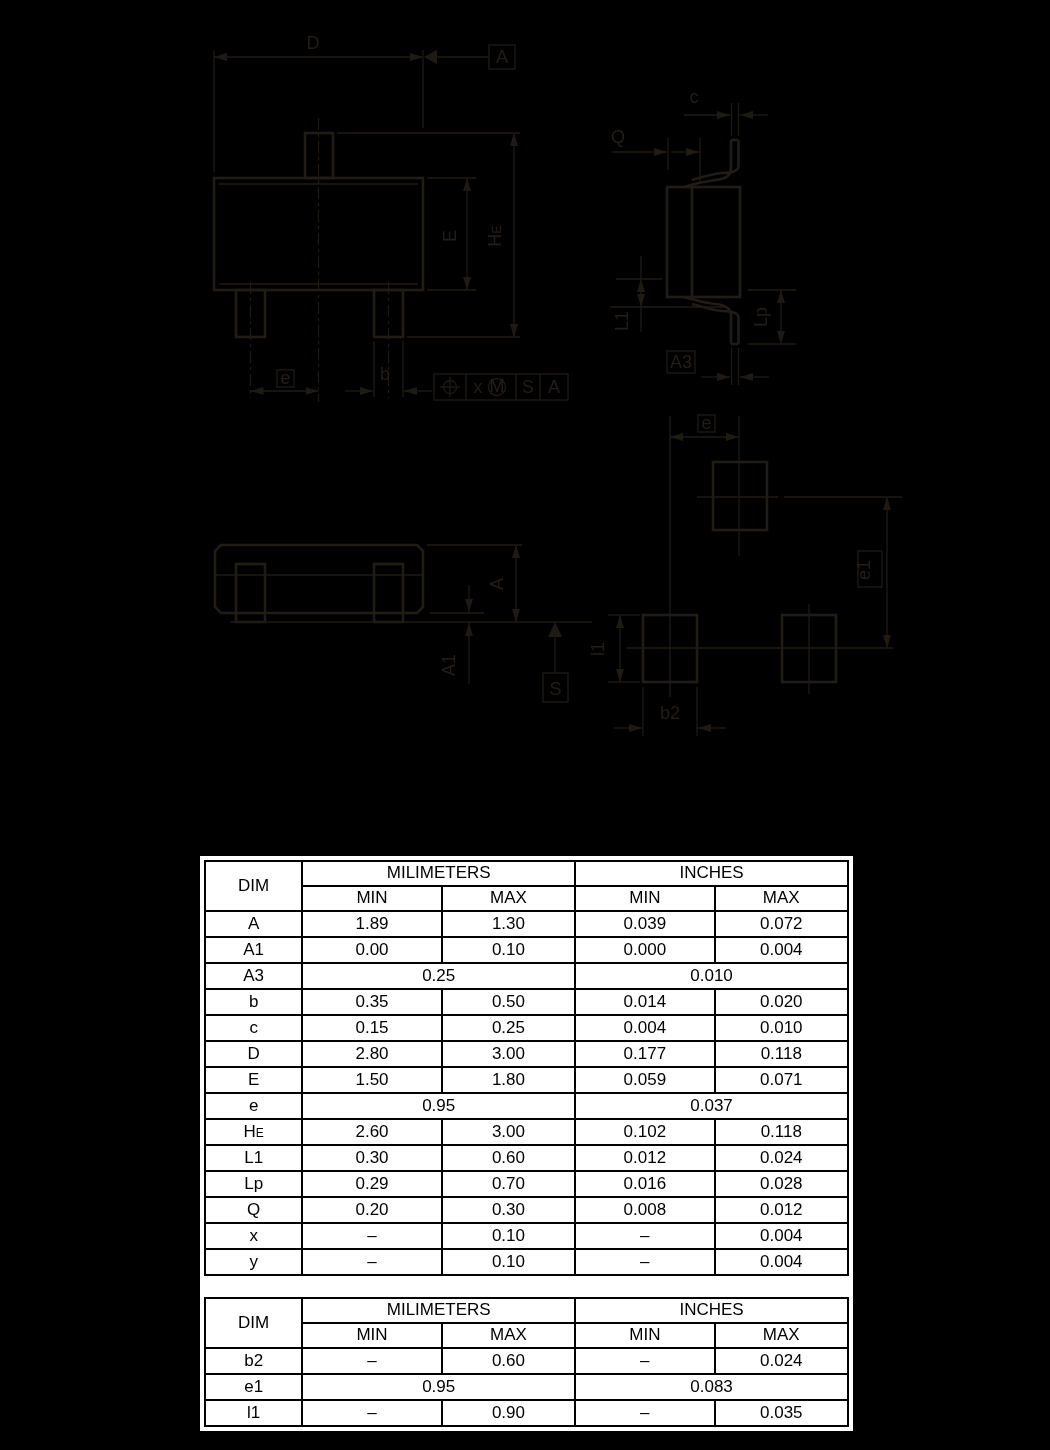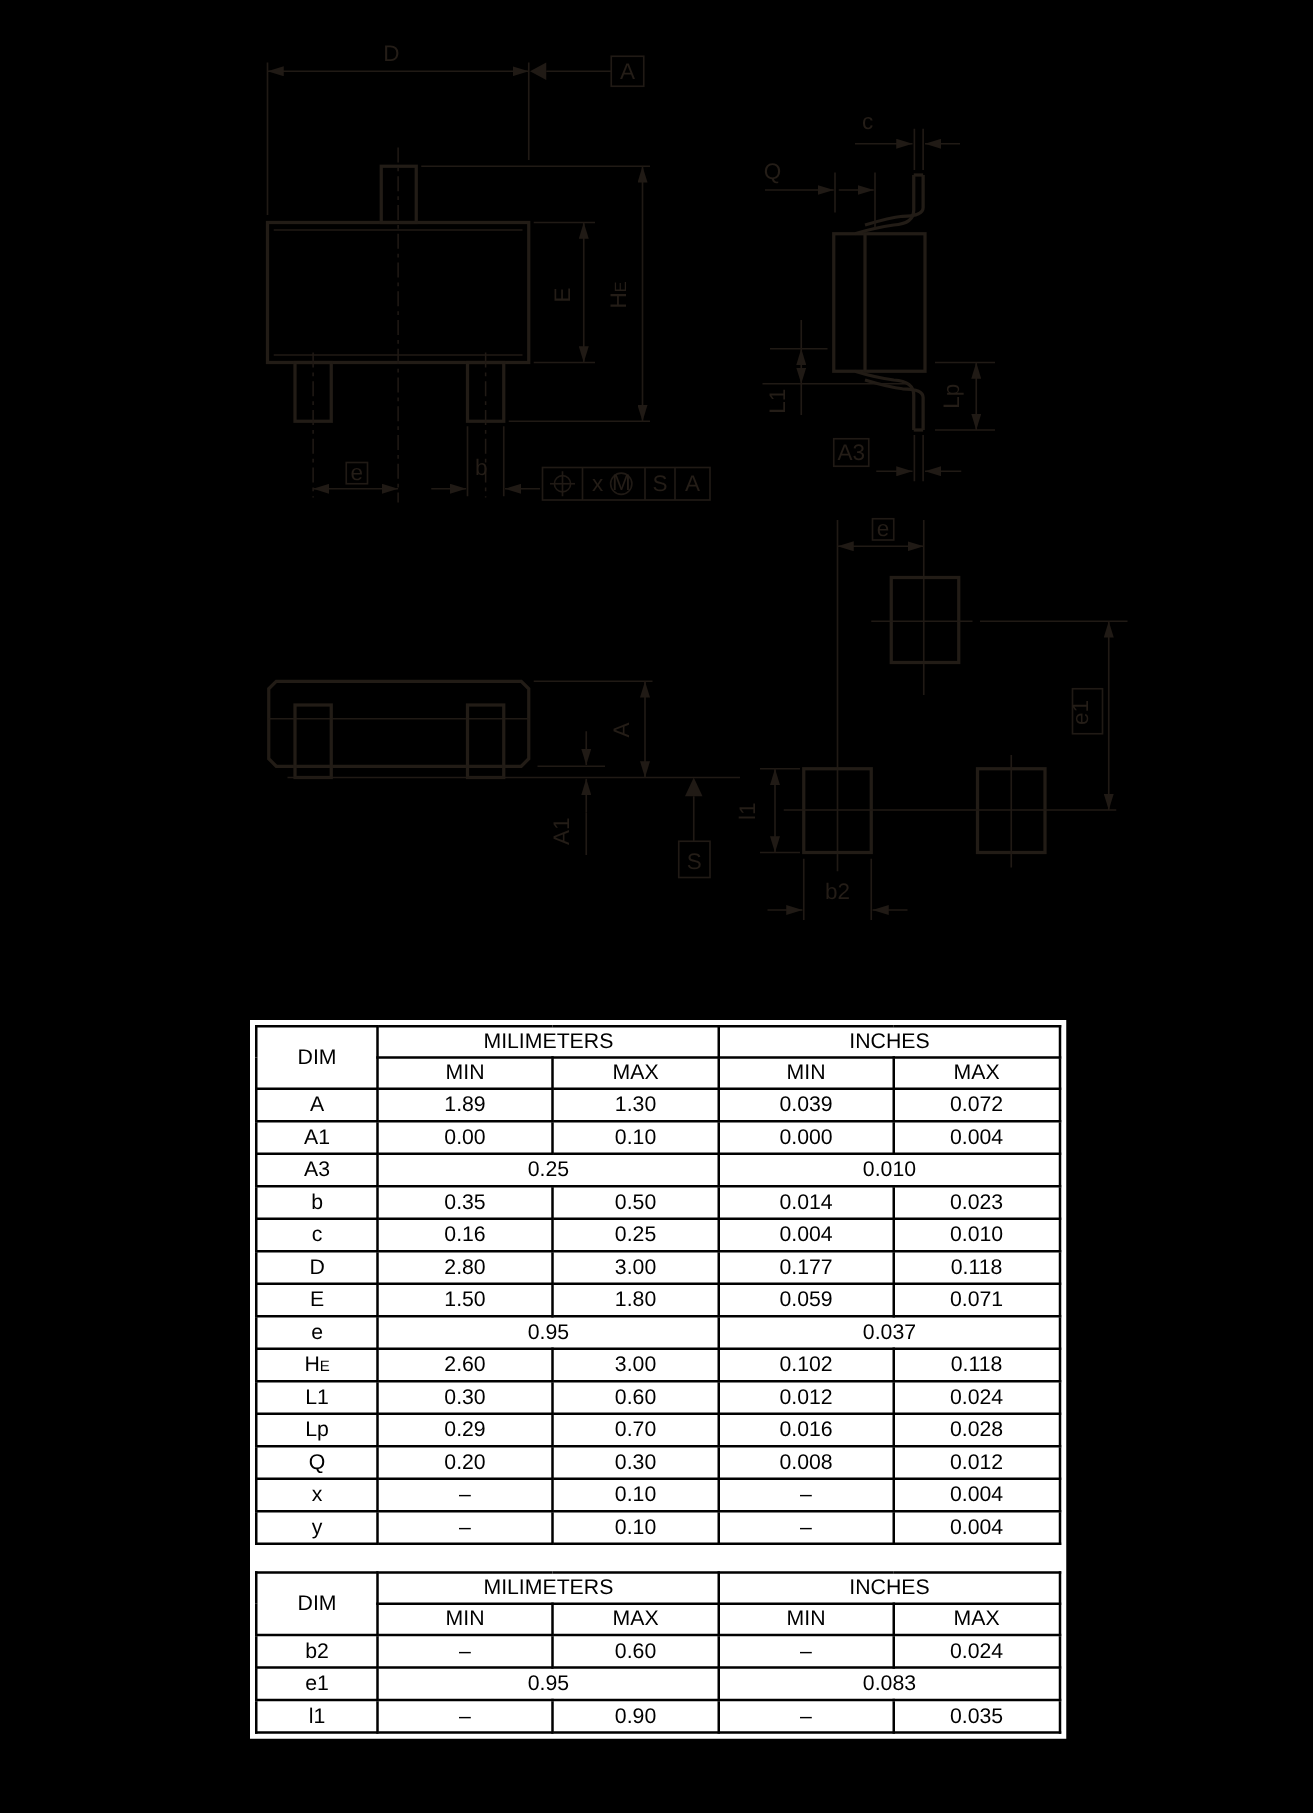--- a/index.html
+++ b/index.html
@@ -6,21 +6,21 @@
   #page{position:relative;width:1050px;height:1450px;background:#000;overflow:hidden;
         font-family:"Liberation Sans",sans-serif;}
   svg{position:absolute;left:0;top:0;}
   svg text{fill:#241d17;font-family:"Liberation Sans",sans-serif;font-size:18px;}
   .ln{stroke:#201a15;stroke-width:1.3;fill:none;}
   .lt{stroke:#221c16;stroke-width:2.6;fill:none;}
   .dash{stroke:#201a15;stroke-width:1.2;fill:none;stroke-dasharray:12 4 3 4;}
   .fillk{fill:#201a15;stroke:none;}
 
   
-  #tables{position:absolute;left:200px;top:816px;background:#ffffff;padding:4px;
+  #tables{position:absolute;left:200px;top:856px;background:#ffffff;padding:4px;
           width:645px;}
   #tables table{border-collapse:collapse;table-layout:fixed;width:645px;background:#fff;}
   #tables td{border:2px solid #000;text-align:center;vertical-align:middle;
              font-size:17px;color:#000;padding:0;height:24px;line-height:1.1;
              font-family:"Liberation Sans",sans-serif;overflow:hidden;}
   #tables thead td{height:23px;}
   .gap-row{height:21px;background:#fff;}
   .small-cap{font-size:12px;}
   .c-dim{width:97px;} .c-mmmin{width:139px;} .c-mmmax{width:133px;}
   .c-inmin{width:139px;} .c-inmax{width:133px;}
@@ -277,25 +277,25 @@
           <tr>
             <td>A3</td>
             <td colspan="2">0.25</td>
             <td colspan="2">0.010</td>
           </tr>
           <tr>
             <td>b</td>
             <td>0.35</td>
             <td>0.50</td>
             <td>0.014</td>
-            <td>0.023</td>
+            <td>0.020</td>
           </tr>
           <tr>
             <td>c</td>
-            <td>0.16</td>
+            <td>0.15</td>
             <td>0.25</td>
             <td>0.004</td>
             <td>0.010</td>
           </tr>
           <tr>
             <td>D</td>
             <td>2.80</td>
             <td>3.00</td>
             <td>0.177</td>
             <td>0.118</td>

